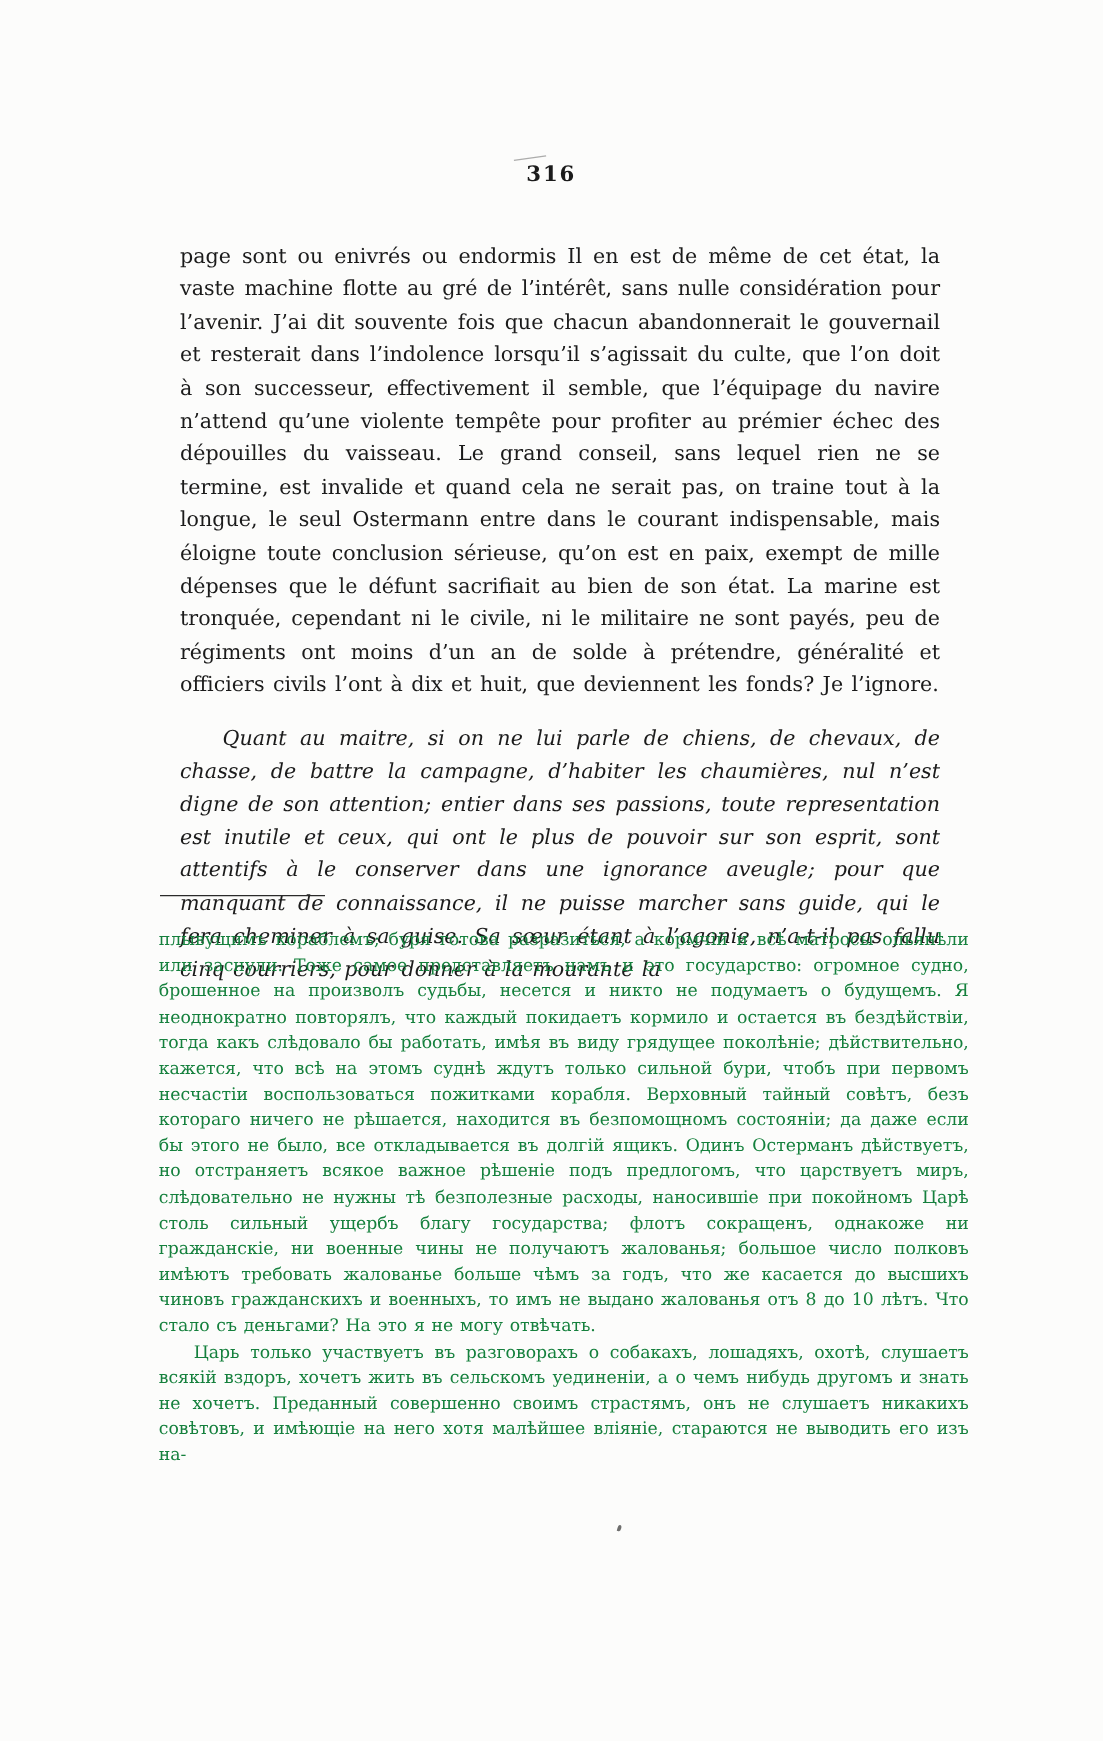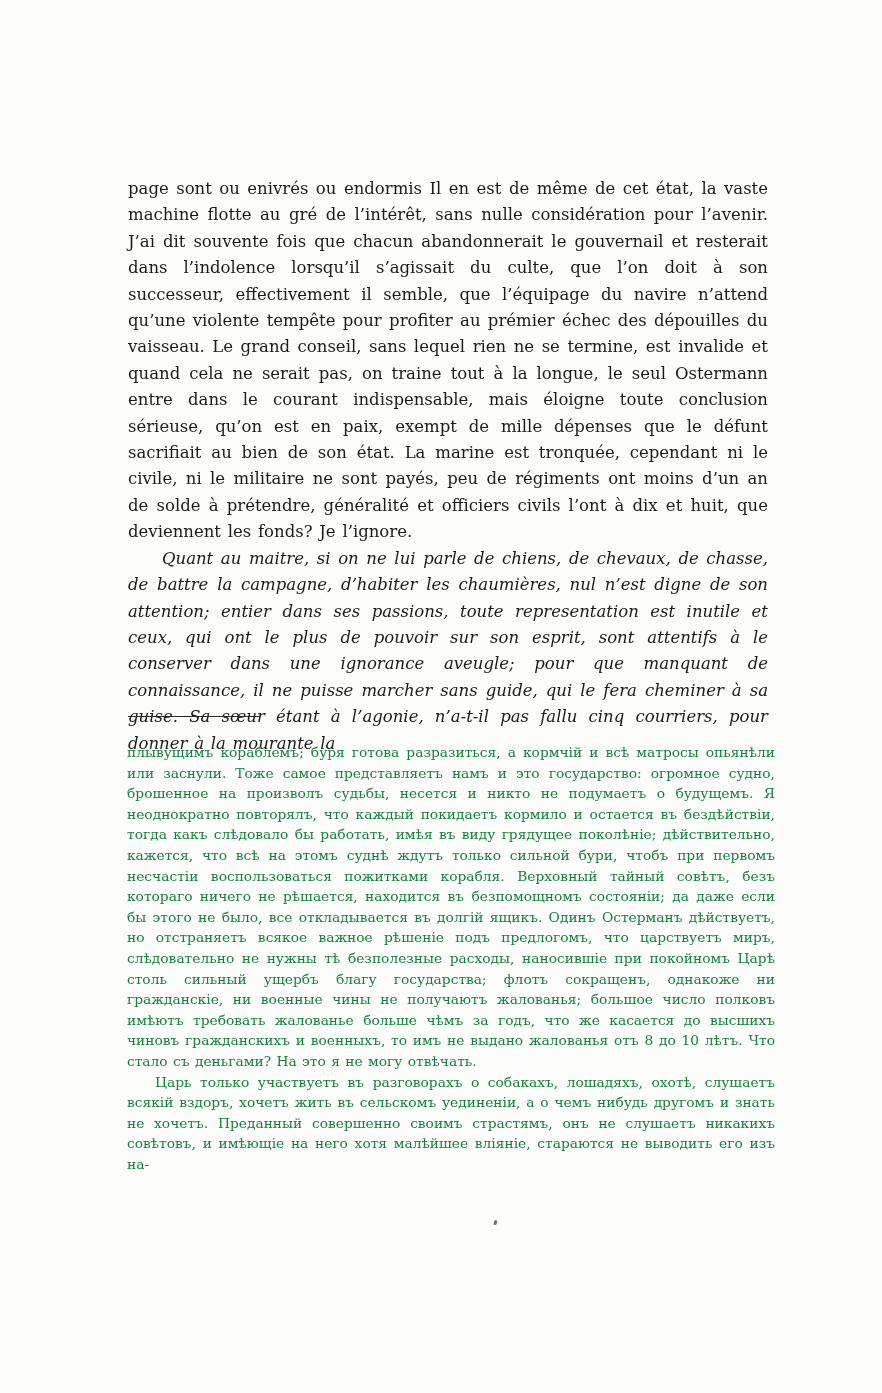--- a/index.html
+++ b/index.html
@@ -42,21 +42,21 @@
     position: absolute;
     top: 176px;
     left: 128px;
     width: 640px;
     font-size: 16.5px;
     line-height: 26.4px;
     text-align: justify;
     word-spacing: 1.5px;
   }
   .main-text p {
-    margin: 0;
+    margin: 16px;
   }
   .main-text p.indented {
     text-indent: 34px;
     font-style: italic;
   }
   .footnote-rule {
     position: absolute;
     top: 716px;
     left: 128px;
     width: 132px;
@@ -93,20 +93,21 @@
     border-radius: 50% 50% 50% 0;
     transform: rotate(15deg);
     opacity: .8;
   }
 </style>
 </head>
 <body>
 
 <div class="scan-page">
 
+  <div class="page-number">316</div>
 
   <div class="main-text">
     <p>page sont ou enivrés ou endormis Il en est de même de cet état, la vaste machine flotte au gré de l’intérêt, sans nulle considération pour l’avenir. J’ai dit souvente fois que chacun abandonnerait le gouvernail et resterait dans l’indolence lorsqu’il s’agissait du culte, que l’on doit à son successeur, effectivement il semble, que l’équipage du navire n’attend qu’une violente tempête pour profiter au prémier échec des dépouilles du vaisseau. Le grand conseil, sans lequel rien ne se termine, est invalide et quand cela ne serait pas, on traine tout à la longue, le seul Ostermann entre dans le courant indispensable, mais éloigne toute conclusion sérieuse, qu’on est en paix, exempt de mille dépenses que le défunt sacrifiait au bien de son état. La marine est tronquée, cependant ni le civile, ni le militaire ne sont payés, peu de régiments ont moins d’un an de solde à prétendre, généralité et officiers civils l’ont à dix et huit, que deviennent les fonds? Je l’ignore.</p>
     <p class="indented">Quant au maitre, si on ne lui parle de chiens, de chevaux, de chasse, de battre la campagne, d’habiter les chaumières, nul n’est digne de son attention; entier dans ses passions, toute representation est inutile et ceux, qui ont le plus de pouvoir sur son esprit, sont attentifs à le conserver dans une ignorance aveugle; pour que manquant de connaissance, il ne puisse marcher sans guide, qui le fera cheminer à sa guise. Sa sœur étant à l’agonie, n’a-t-il pas fallu cinq courriers, pour donner à la mourante la</p>
   </div>
 
   <hr class="footnote-rule">
 
   <div class="footnotes">
     <p>плывущимъ кораблемъ; буря готова разразиться, а кормчій и всѣ матросы опьянѣли или заснули. Тоже самое представляетъ намъ и это государство: огромное судно, брошенное на произволъ судьбы, несется и никто не подумаетъ о будущемъ. Я неоднократно повторялъ, что каждый покидаетъ кормило и остается въ бездѣйствіи, тогда какъ слѣдовало бы работать, имѣя въ виду грядущее поколѣніе; дѣйствительно, кажется, что всѣ на этомъ суднѣ ждутъ только сильной бури, чтобъ при первомъ несчастіи воспользоваться пожитками корабля. Верховный тайный совѣтъ, безъ котораго ничего не рѣшается, находится въ безпомощномъ состояніи; да даже если бы этого не было, все откладывается въ долгій ящикъ. Одинъ Остерманъ дѣйствуетъ, но отстраняетъ всякое важное рѣшеніе подъ предлогомъ, что царствуетъ миръ, слѣдовательно не нужны тѣ безполезные расходы, наносившіе при покойномъ Царѣ столь сильный ущербъ благу государства; флотъ сокращенъ, однакоже ни гражданскіе, ни военные чины не получаютъ жалованья; большое число полковъ имѣютъ требовать жалованье больше чѣмъ за годъ, что же касается до высшихъ чиновъ гражданскихъ и военныхъ, то имъ не выдано жалованья отъ 8 до 10 лѣтъ. Что стало съ деньгами? На это я не могу отвѣчать.</p>

